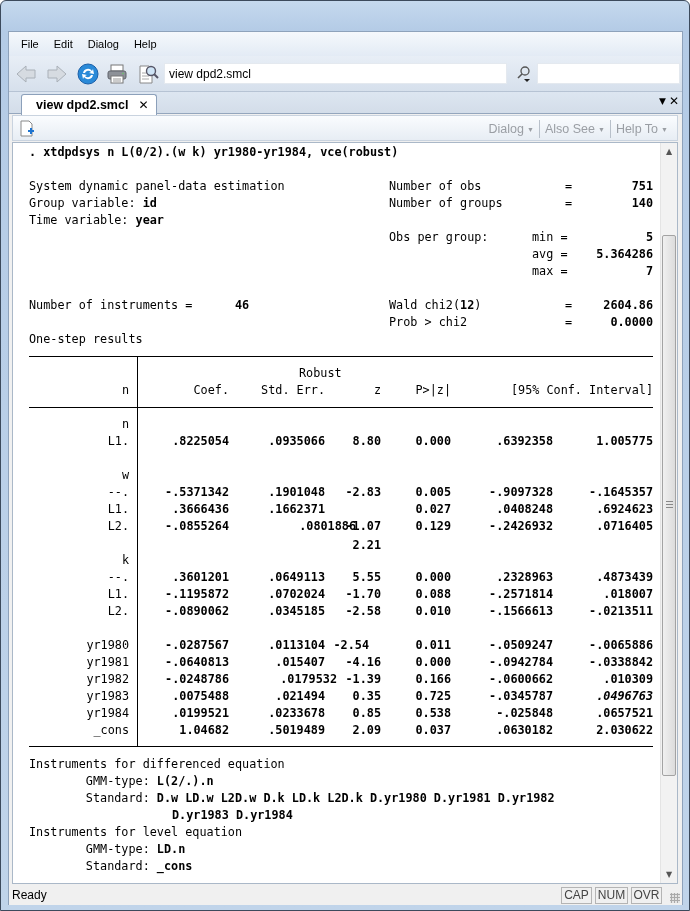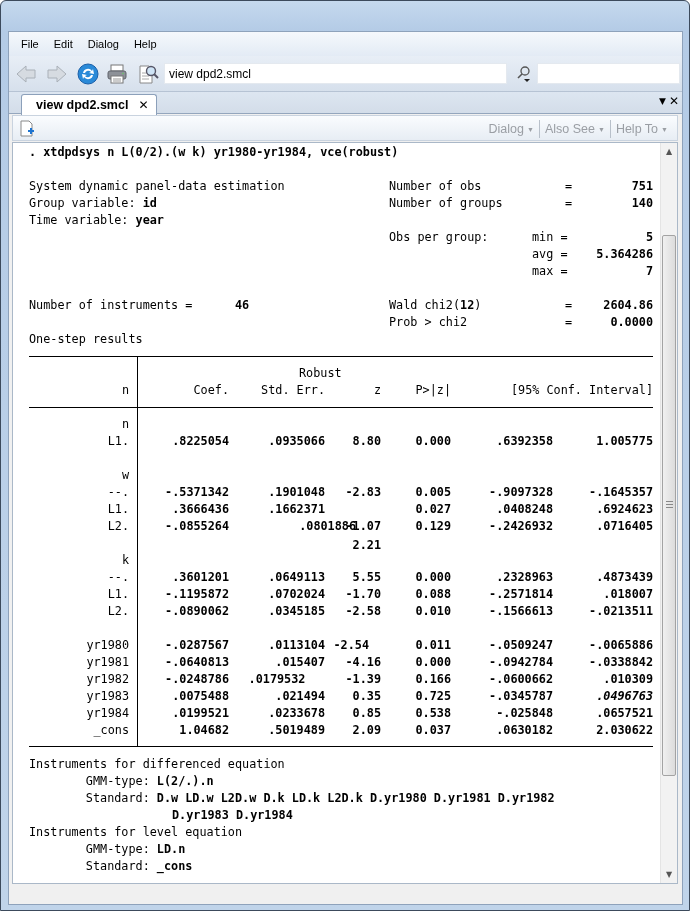--- a/index.html
+++ b/index.html
@@ -264,21 +264,21 @@
             <div class="abs r b" style="left: 540px; width: 100px; top: 494px;">-.0065886</div>
             <div class="abs r" style="left: 16px; width: 100px; top: 511px;">yr1981</div>
             <div class="abs r b" style="left: 130px; width: 86px; top: 511px;">-.0640813</div>
             <div class="abs r b" style="left: 216px; width: 96px; top: 511px;">.015407</div>
             <div class="abs r b" style="left: 312px; width: 56px; top: 511px;">-4.16</div>
             <div class="abs r b" style="left: 368px; width: 70px; top: 511px;">0.000</div>
             <div class="abs r b" style="left: 440px; width: 100px; top: 511px;">-.0942784</div>
             <div class="abs r b" style="left: 540px; width: 100px; top: 511px;">-.0338842</div>
             <div class="abs r" style="left: 16px; width: 100px; top: 528px;">yr1982</div>
             <div class="abs r b" style="left: 130px; width: 86px; top: 528px;">-.0248786</div>
-            <div class="abs r b" style="left: 216px; width: 96px; top: 528px; text-align: center;">.0179532</div>
+            <div class="abs r b" style="left: 228px; width: 96px; top: 528px;">.0179532</div>
             <div class="abs r b" style="left: 312px; width: 56px; top: 528px;">-1.39</div>
             <div class="abs r b" style="left: 368px; width: 70px; top: 528px;">0.166</div>
             <div class="abs r b" style="left: 440px; width: 100px; top: 528px;">-.0600662</div>
             <div class="abs r b" style="left: 540px; width: 100px; top: 528px;">.010309</div>
             <div class="abs r" style="left: 16px; width: 100px; top: 545px;">yr1983</div>
             <div class="abs r b" style="left: 130px; width: 86px; top: 545px;">.0075488</div>
             <div class="abs r b" style="left: 216px; width: 96px; top: 545px;">.021494</div>
             <div class="abs r b" style="left: 312px; width: 56px; top: 545px;">0.35</div>
             <div class="abs r b" style="left: 368px; width: 70px; top: 545px;">0.725</div>
             <div class="abs r b" style="left: 440px; width: 100px; top: 545px;">-.0345787</div>
@@ -312,14 +312,21 @@
 
       <div class="scrollbar">
         <div class="sb-up">▲</div>
         <div class="sb-thumb">
             <span class="sb-grip"></span>
           </div>
         <div class="sb-down">▼</div>
       </div>
     </div>
 
+    <div class="statusbar">
+      <span class="status-text">Ready</span>
+      <span class="status-ind" style="left:552px; width:31px;">CAP</span>
+      <span class="status-ind" style="left:586px; width:33px;">NUM</span>
+      <span class="status-ind" style="left:622px; width:31px;">OVR</span>
+      <span class="resize-grip"></span>
+    </div>
   </div>
 </div>
 
 </body></html>

